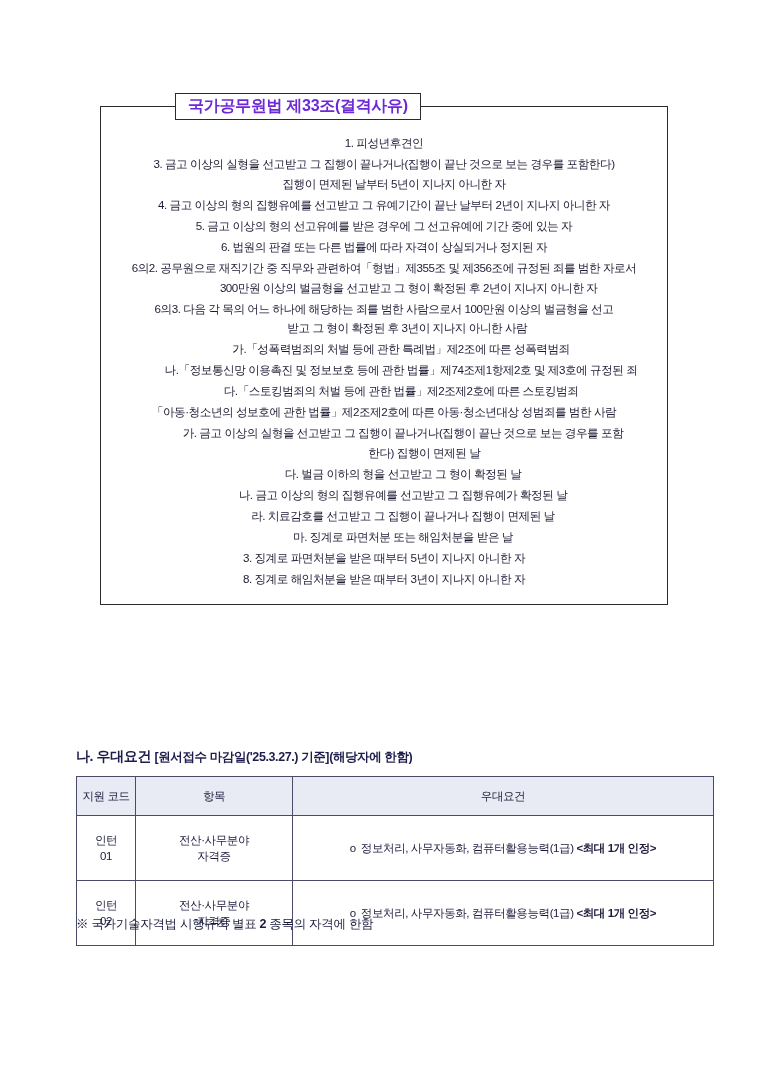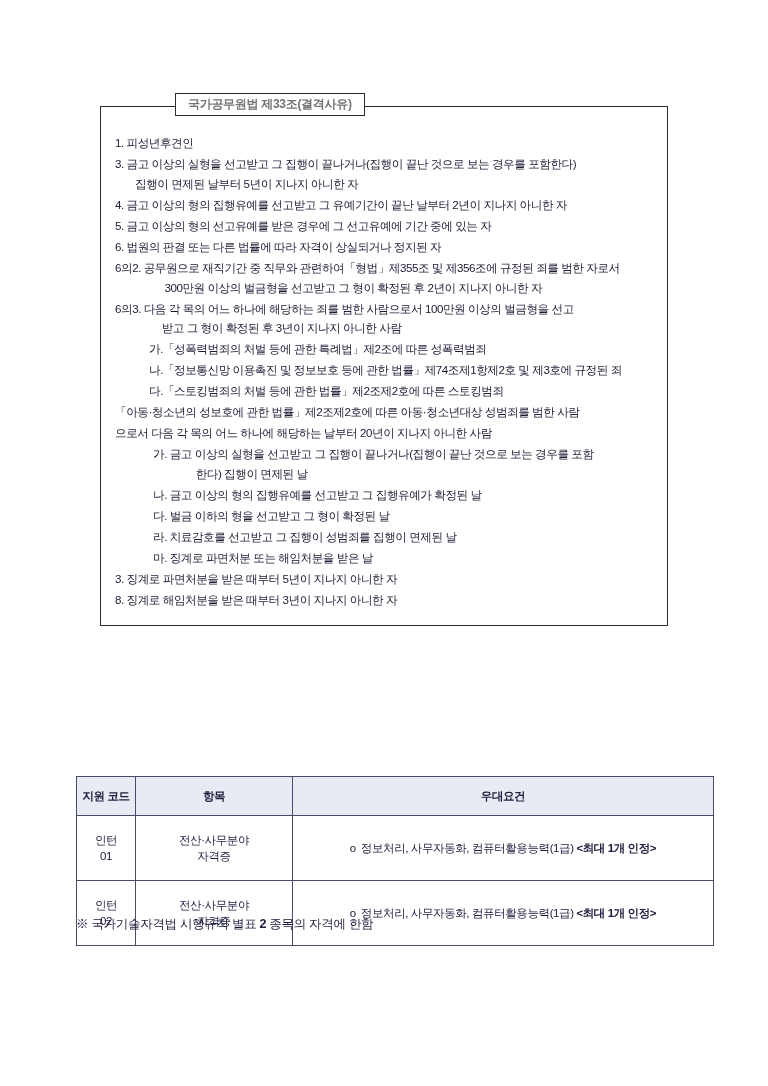--- a/index.html
+++ b/index.html
@@ -36,36 +36,37 @@
   .law-title-wrap {
     position: absolute;
     left: 175px;
     top: 93px;
     background: #ffffff;
     padding: 2px 12px;
     border: 1.2px solid #2b2b2b;
     z-index: 5;
   }
   .law-title {
-    font-size: 12px;
-    font-weight: bold;
-    color: #737373;
+    font-size: 16px;
+    font-weight: bold;
+    color: #6d28d9;
     letter-spacing: -0.3px;
     white-space: nowrap;
   }
   .law-list {
     font-size: 11.6px;
     line-height: 1.72;
     color: #1b1b33;
     letter-spacing: -0.45px;
   }
   .law-item {
     display: block;
     margin-bottom: 1px;
     white-space: pre-wrap;
+    text-align: center;
   }
   .ind-0 { padding-left: 0; text-indent: 0; }
   .ind-num { padding-left: 20px; text-indent: -20px; }
   .ind-num2 { padding-left: 30px; text-indent: -30px; }
   .ind-sub { padding-left: 56px; text-indent: -22px; }
   .ind-sub2 { padding-left: 64px; text-indent: -26px; }
 
   
   .sec-head {
     position: absolute;
@@ -93,21 +94,21 @@
   .tbl th, .tbl td {
     border: 1px solid #4a4a6a;
     text-align: center;
     vertical-align: middle;
     font-size: 11.5px;
     letter-spacing: -0.4px;
     color: #1b1b3b;
   }
   .tbl thead th {
     background: #e8eaf4;
-    font-weight: bold;
+    font-weight: normal;
     height: 34px;
     padding: 2px 3px;
     line-height: 1.25;
   }
   .col-code { width: 52px; }
   .col-item { width: 150px; }
   .col-pref { width: 414px; margin-left: 19px; }
   .tbl tbody td {
     height: 56px;
     padding: 4px 6px;
@@ -163,32 +164,35 @@
         <div class="law-item ind-num">5. 금고 이상의 형의 선고유예를 받은 경우에 그 선고유예에 기간 중에 있는 자</div>
         <div class="law-item ind-num">6. 법원의 판결 또는 다른 법률에 따라 자격이 상실되거나 정지된 자</div>
         <div class="law-item ind-num2">6의2. 공무원으로 재직기간 중 직무와 관련하여「형법」제355조 및 제356조에 규정된 죄를 범한 자로서
        300만원 이상의 벌금형을 선고받고 그 형이 확정된 후 2년이 지나지 아니한 자</div>
         <div class="law-item ind-num2">6의3. 다음 각 목의 어느 하나에 해당하는 죄를 범한 사람으로서 100만원 이상의 벌금형을 선고
       받고 그 형이 확정된 후 3년이 지나지 아니한 사람</div>
         <div class="law-item ind-sub">가.「성폭력범죄의 처벌 등에 관한 특례법」제2조에 따른 성폭력범죄</div>
         <div class="law-item ind-sub">나.「정보통신망 이용촉진 및 정보보호 등에 관한 법률」제74조제1항제2호 및 제3호에 규정된 죄</div>
         <div class="law-item ind-sub">다.「스토킹범죄의 처벌 등에 관한 법률」제2조제2호에 따른 스토킹범죄</div>
         <div class="law-item ind-0">「아동·청소년의 성보호에 관한 법률」제2조제2호에 따른 아동·청소년대상 성범죄를 범한 사람</div>
-        <div class="law-item ind-0">으로서 다음 각 목의 어느 하나에 해당하는 날부터 20년이 지나지 아니한 사람</div>
         <div class="law-item ind-sub2">가. 금고 이상의 실형을 선고받고 그 집행이 끝나거나(집행이 끝난 것으로 보는 경우를 포함
       한다) 집행이 면제된 날</div>
+        <div class="law-item ind-sub2">다. 벌금 이하의 형을 선고받고 그 형이 확정된 날</div>
         <div class="law-item ind-sub2">나. 금고 이상의 형의 집행유예를 선고받고 그 집행유예가 확정된 날</div>
-        <div class="law-item ind-sub2">다. 벌금 이하의 형을 선고받고 그 형이 확정된 날</div>
-        <div class="law-item ind-sub2">라. 치료감호를 선고받고 그 집행이 성범죄를 집행이 면제된 날</div>
+        <div class="law-item ind-sub2">라. 치료감호를 선고받고 그 집행이 끝나거나 집행이 면제된 날</div>
         <div class="law-item ind-sub2">마. 징계로 파면처분 또는 해임처분을 받은 날</div>
         <div class="law-item ind-num">3. 징계로 파면처분을 받은 때부터 5년이 지나지 아니한 자</div>
         <div class="law-item ind-num">8. 징계로 해임처분을 받은 때부터 3년이 지나지 아니한 자</div>
       </div>
   </div>
 
+  <div class="sec-head">
+    <span>나. 우대요건</span>
+    <span class="sub">[원서접수 마감일('25.3.27.) 기준](해당자에 한함)</span>
+  </div>
 
   <table class="tbl">
     <thead>
       <tr>
         <th class="col-code">지원
 코드</th>
         <th class="col-item">항목</th>
         <th class="col-pref">우대요건</th>
       </tr>
     </thead>

